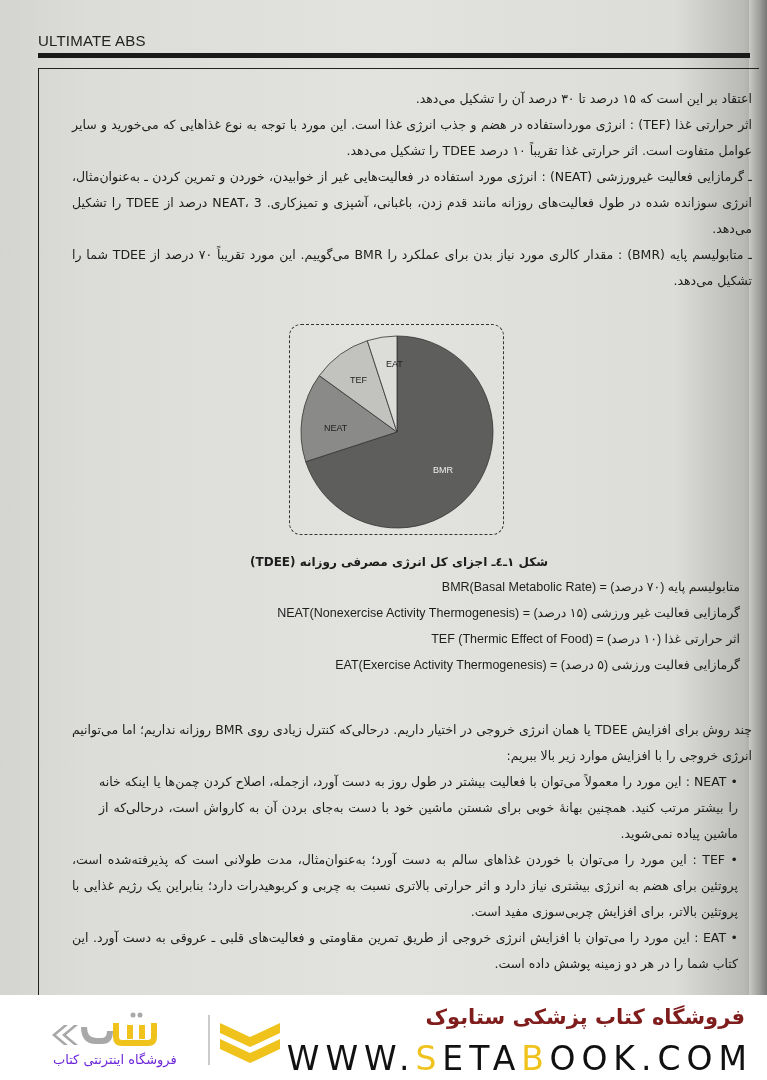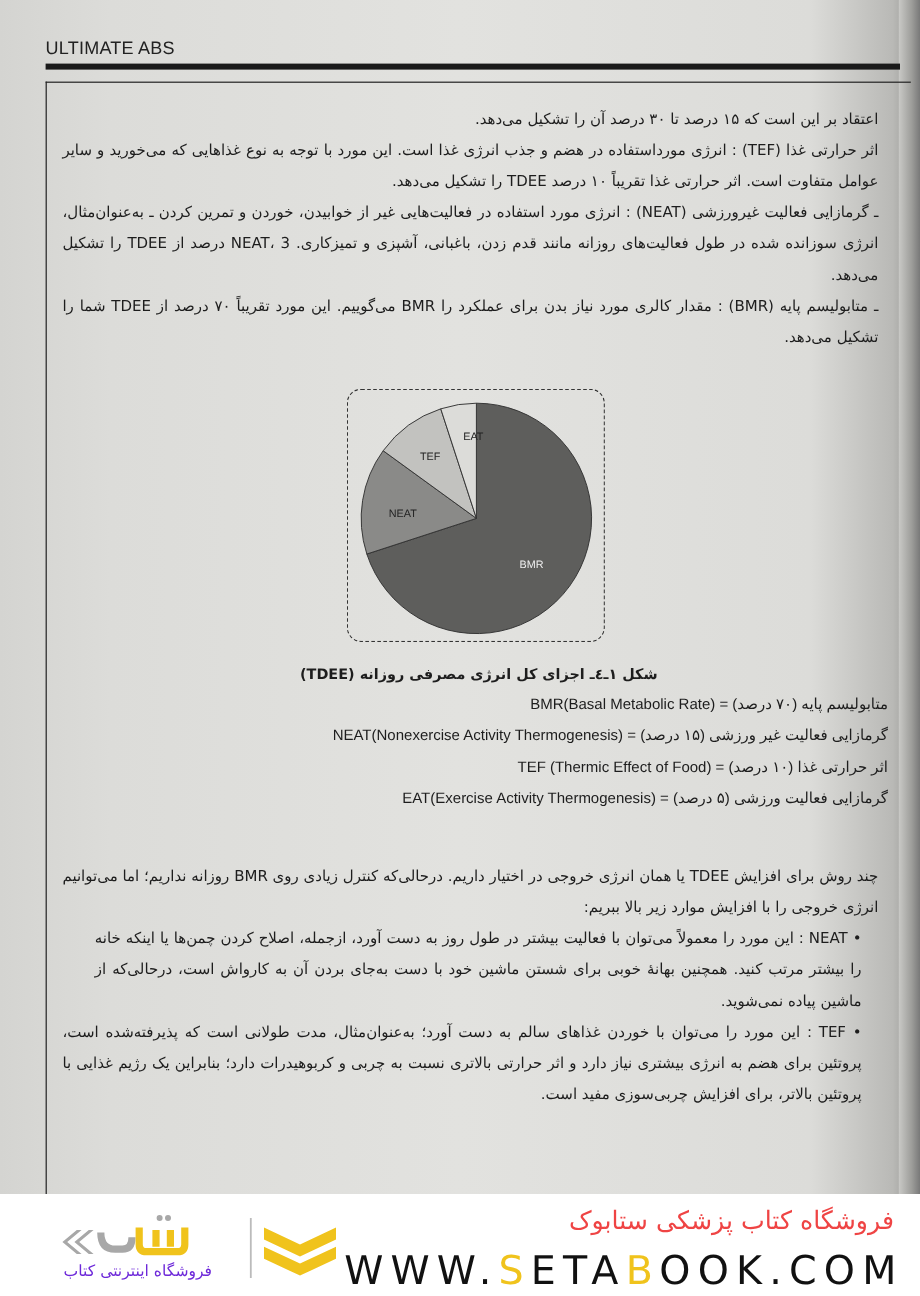--- a/index.html
+++ b/index.html
@@ -20,21 +20,21 @@
     position:absolute; left:38px; top:32px;
     font-family:"Liberation Sans", sans-serif; font-size:15px; color:#222;
     letter-spacing:0.2px;
   }
   .rule-thick { position:absolute; left:38px; top:53px; width:712px; height:5px; background:#1a1a1a; }
   .frame {
     position:absolute; left:38px; top:68px; width:720px; height:940px;
     border-left:1.5px solid #222; border-top:1.5px solid #222;
   }
   .text {
-    position:absolute; left:52px; width:680px; direction:rtl; text-align:justify;
+    position:absolute; left:72px; width:680px; direction:rtl; text-align:justify;
     font-family:"DejaVu Sans", sans-serif; font-size:12.5px; line-height:26px; color:#1d1d1d;
   }
   .text p { margin:0; }
   .figure-box {
     position:absolute; left:289px; top:324px; width:213px; height:209px;
     border:1.5px dashed #333; border-radius:12px;
   }
   .pie { position:absolute; left:0; top:0; }
   .caption {
     position:absolute; left:250px; top:555px; width:468px; direction:rtl; text-align:left;
@@ -44,21 +44,21 @@
     position:absolute; left:200px; top:574px; width:540px; direction:rtl; text-align:right;
     font-family:Liberation Sans, sans-serif; font-size:12.5px; line-height:26px; color:#1d1d1d;
   }
   .legend div { unicode-bidi:plaintext; }
   .bullet::before { content:"• "; }
   .banner {
     position:absolute; left:0; top:995px; width:767px; height:85px; background:#ffffff;
   }
   .banner .title-fa {
     position:absolute; right:22px; top:10px; direction:rtl;
-    font-family:"DejaVu Sans", sans-serif; font-size:21px; color:#ef4444;
+    font-family:"DejaVu Sans", sans-serif; font-size:21px; color:#7f1d1d;font-weight:bold;
   }
   .banner .url {
     position:absolute; right:14px; top:44px;
     font-family:"DejaVu Sans", sans-serif; font-size:33px; letter-spacing:6px; color:#111;
   }
   .banner .url .hl { color:#f0c31c; }
   .logo { position:absolute; left:38px; top:10px; width:270px; height:70px; }
   .logo .sub {
     position:absolute; left:15px; top:47px; font-size:13px; color:#6d28d9; direction:rtl;
     font-family:"DejaVu Sans", sans-serif;
@@ -101,20 +101,21 @@
     <div>BMR(Basal Metabolic Rate) = متابولیسم پایه (۷۰ درصد)</div>
     <div>NEAT(Nonexercise Activity Thermogenesis) = گرمازایی فعالیت غیر ورزشی (۱۵ درصد)</div>
     <div>TEF (Thermic Effect of Food) = اثر حرارتی غذا (۱۰ درصد)</div>
     <div>EAT(Exercise Activity Thermogenesis) = گرمازایی فعالیت ورزشی (۵ درصد)</div>
   </div>
 
   <div class="text" style="top:717px;">
     <p>چند روش برای افزایش TDEE یا همان انرژی خروجی در اختیار داریم. درحالی‌که کنترل زیادی روی BMR روزانه نداریم؛ اما می‌توانیم انرژی خروجی را با افزایش موارد زیر بالا ببریم:</p>
     <p class="bullet" style="padding-right:14px;margin-left:27px;">NEAT : این مورد را معمولاً می‌توان با فعالیت بیشتر در طول روز به دست آورد، ازجمله، اصلاح کردن چمن‌ها یا اینکه خانه را بیشتر مرتب کنید. همچنین بهانهٔ خوبی برای شستن ماشین خود با دست به‌جای بردن آن به کارواش است، درحالی‌که از ماشین پیاده نمی‌شوید.</p>
     <p class="bullet" style="padding-right:14px;">TEF : این مورد را می‌توان با خوردن غذاهای سالم به دست آورد؛ به‌عنوان‌مثال، مدت طولانی است که پذیرفته‌شده است، پروتئین برای هضم به انرژی بیشتری نیاز دارد و اثر حرارتی بالاتری نسبت به چربی و کربوهیدرات دارد؛ بنابراین یک رژیم غذایی با پروتئین بالاتر، برای افزایش چربی‌سوزی مفید است.</p>
+    <p class="bullet" style="padding-right:14px;">EAT : این مورد را می‌توان با افزایش انرژی خروجی از طریق تمرین مقاومتی و فعالیت‌های قلبی ـ عروقی به دست آورد. این کتاب شما را در هر دو زمینه پوشش داده است.</p>
   </div>
 </div>
 
 <div class="banner">
   <div class="logo">
     <svg width="270" height="70" viewBox="0 0 270 70">
 
       <g fill="#a8a8a8">
         <polygon points="26,20 14,30 26,40 30,40 18,30 30,20"></polygon>
         <polygon points="36,20 24,30 36,40 40,40 28,30 40,20"></polygon>

